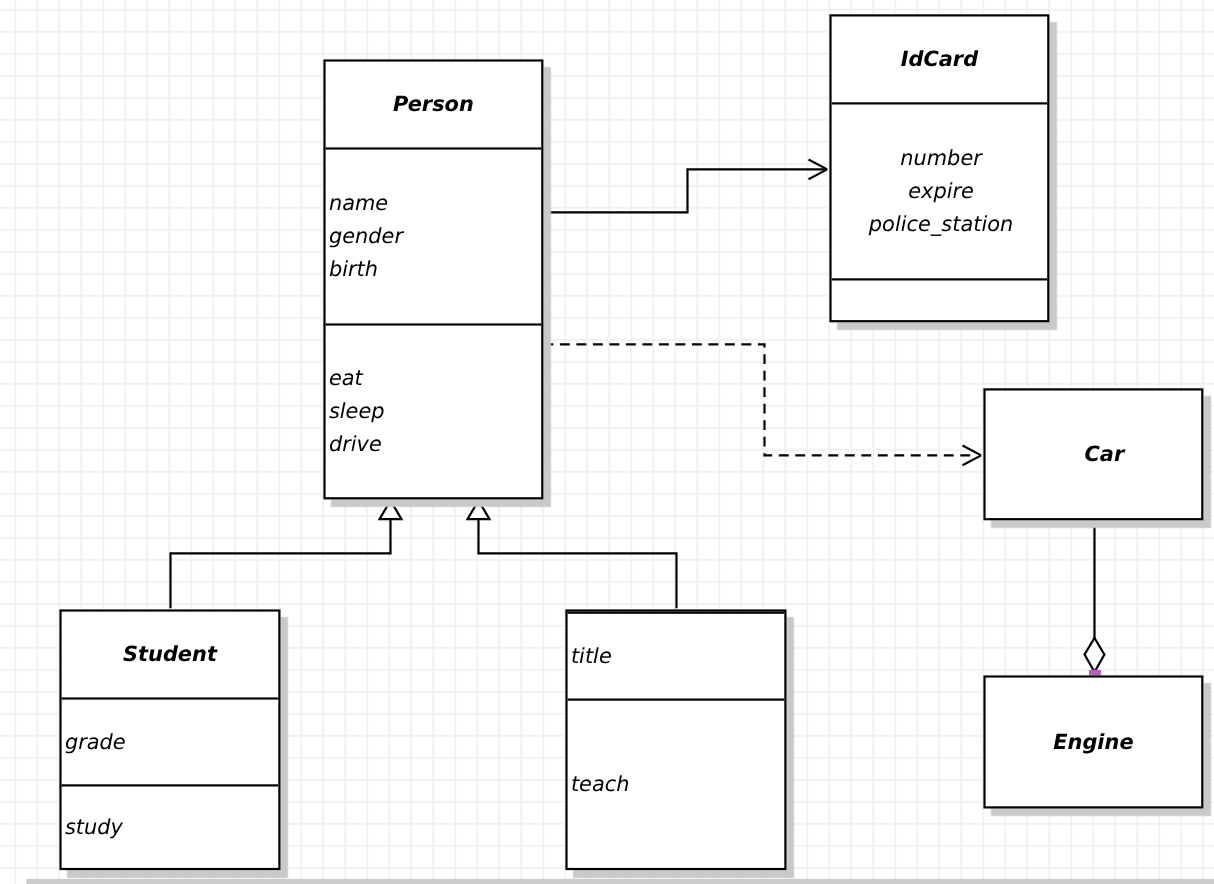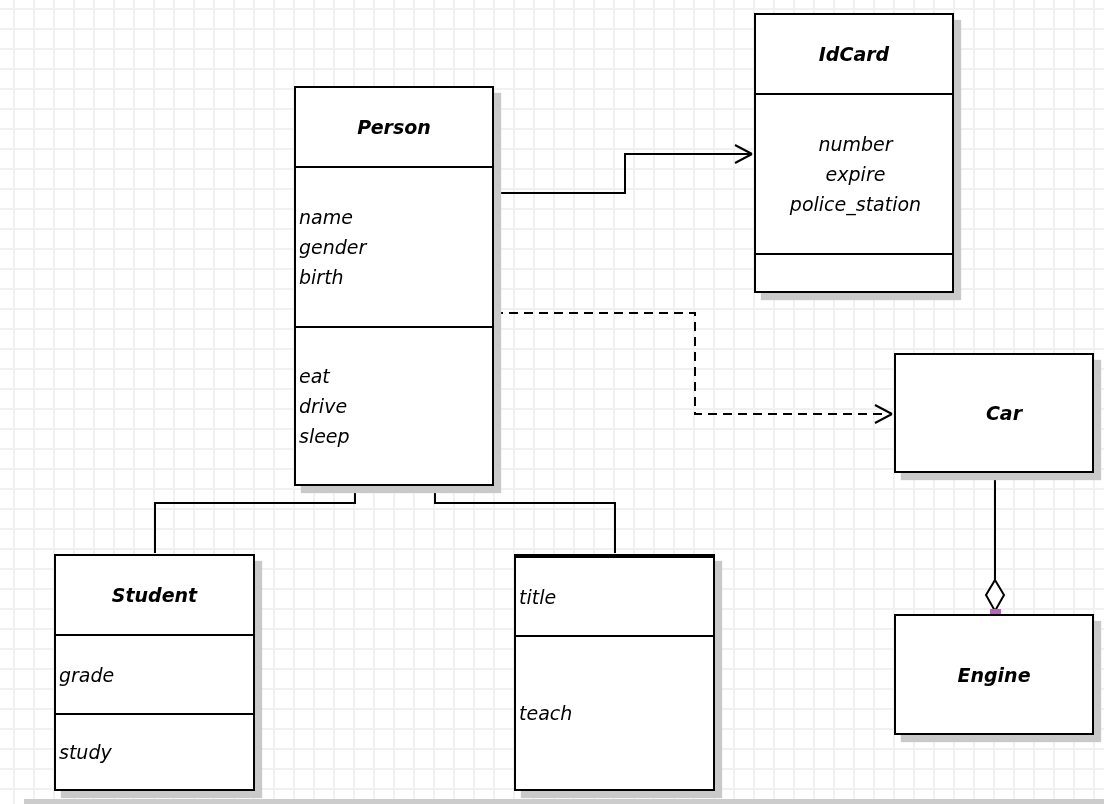--- a/index.html
+++ b/index.html
@@ -40,21 +40,21 @@
   }
   .uml-section{
     border-top:2px solid var(--c-line);
     display:flex;flex-direction:column;justify-content:center;
     padding-left:3px;
     font-size:19px;line-height:30px;
     overflow:hidden;
   }
   .uml-row{white-space:nowrap;}
   
-  #box-person {left:294px;top:54px;width:200px;height:400px;margin-top:32px;}
+  #box-person {left:294px;top:54px;width:200px;height:400px;}
   #box-person .attrs{flex:0 0 158px;}
   #box-person .methods{flex:1 1 auto;}
   #box-idcard {left:754px;top:13px;width:200px;height:280px;}
   #box-idcard .attrs{flex:0 0 158px;align-items:center;}
   #box-idcard .methods{flex:1 1 auto;}
   #box-car    {left:894px;top:353px;width:200px;height:120px;padding-left:20px;}
   #box-engine {left:894px;top:614px;width:200px;height:121px;align-items:center;}
   #box-car .uml-title,#box-engine .uml-title{flex:1 1 auto;}
   #box-student{left:54px;top:554px;width:201px;height:237px;}
   #box-student .attrs{flex:0 0 77px;}
@@ -101,22 +101,22 @@
 
   <div class="uml-class" id="box-person">
     <div class="uml-title">Person</div>
     <div class="uml-section attrs">
       <div class="uml-row">name</div>
       <div class="uml-row">gender</div>
       <div class="uml-row">birth</div>
     </div>
     <div class="uml-section methods">
       <div class="uml-row">eat</div>
+      <div class="uml-row">sleep</div>
       <div class="uml-row">drive</div>
-      <div class="uml-row">sleep</div>
     </div>
   </div>
 
   <div class="uml-class" id="box-idcard">
     <div class="uml-title">IdCard</div>
     <div class="uml-section attrs">
       <div class="uml-row">number</div>
       <div class="uml-row">expire</div>
       <div class="uml-row">police_station</div>
     </div>

